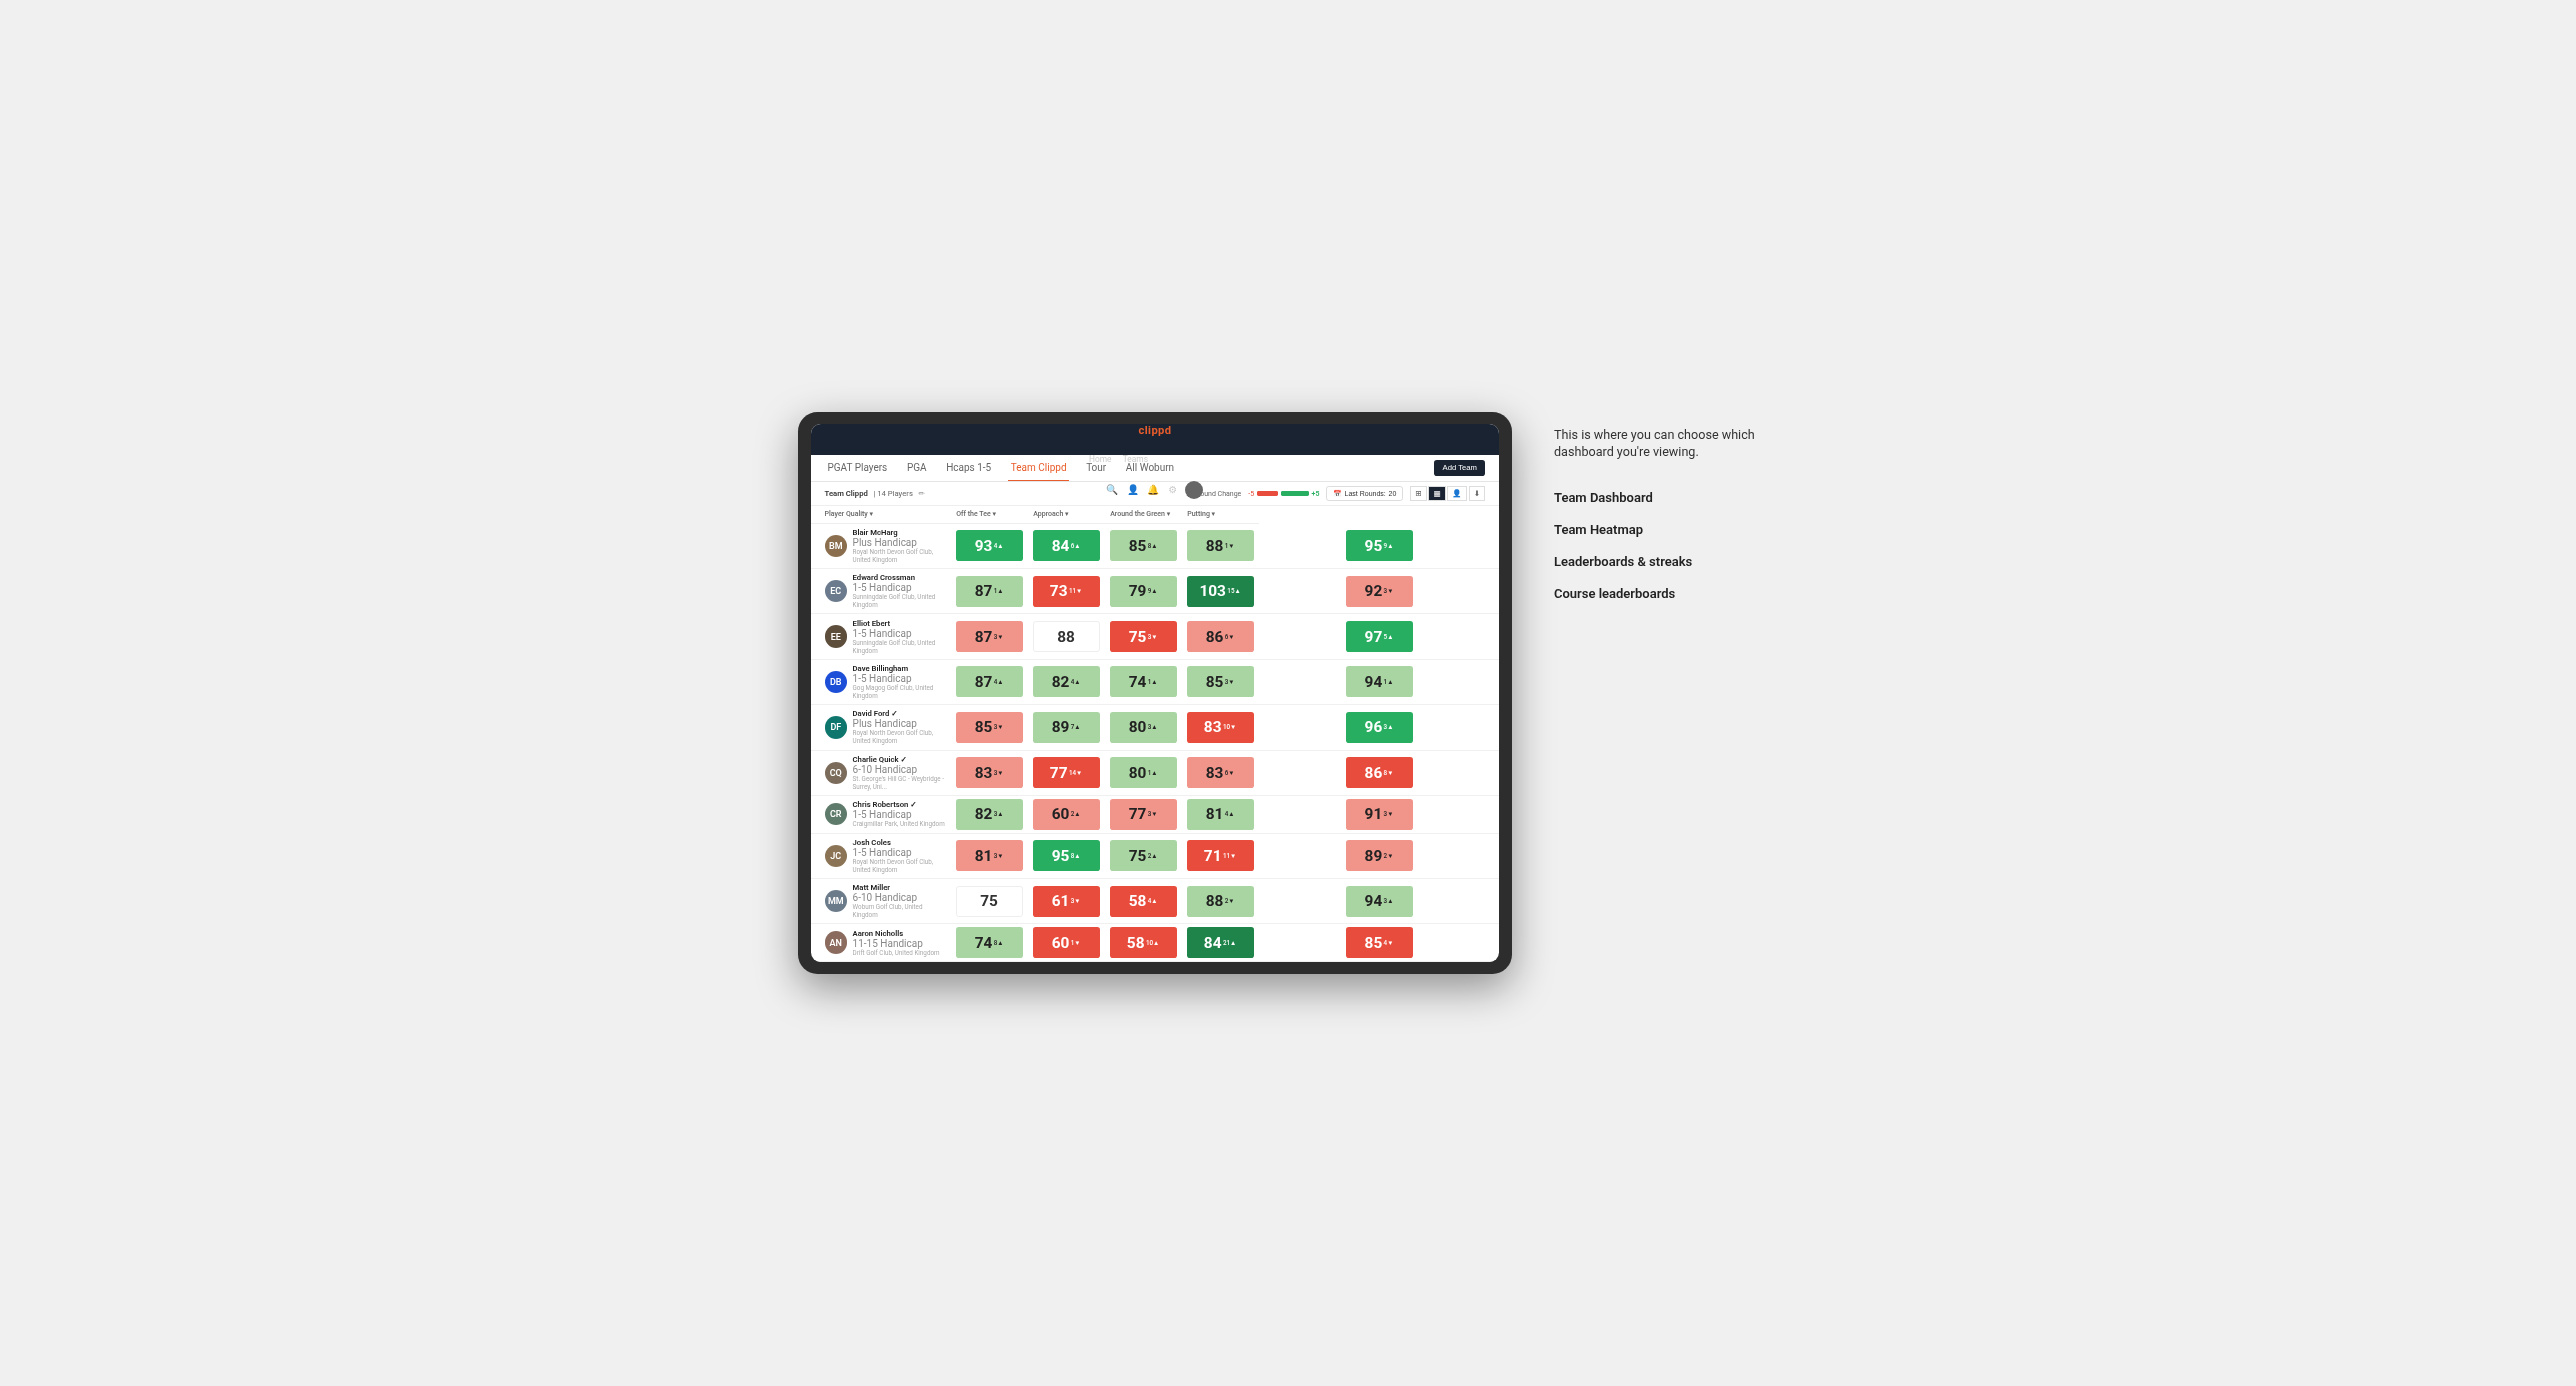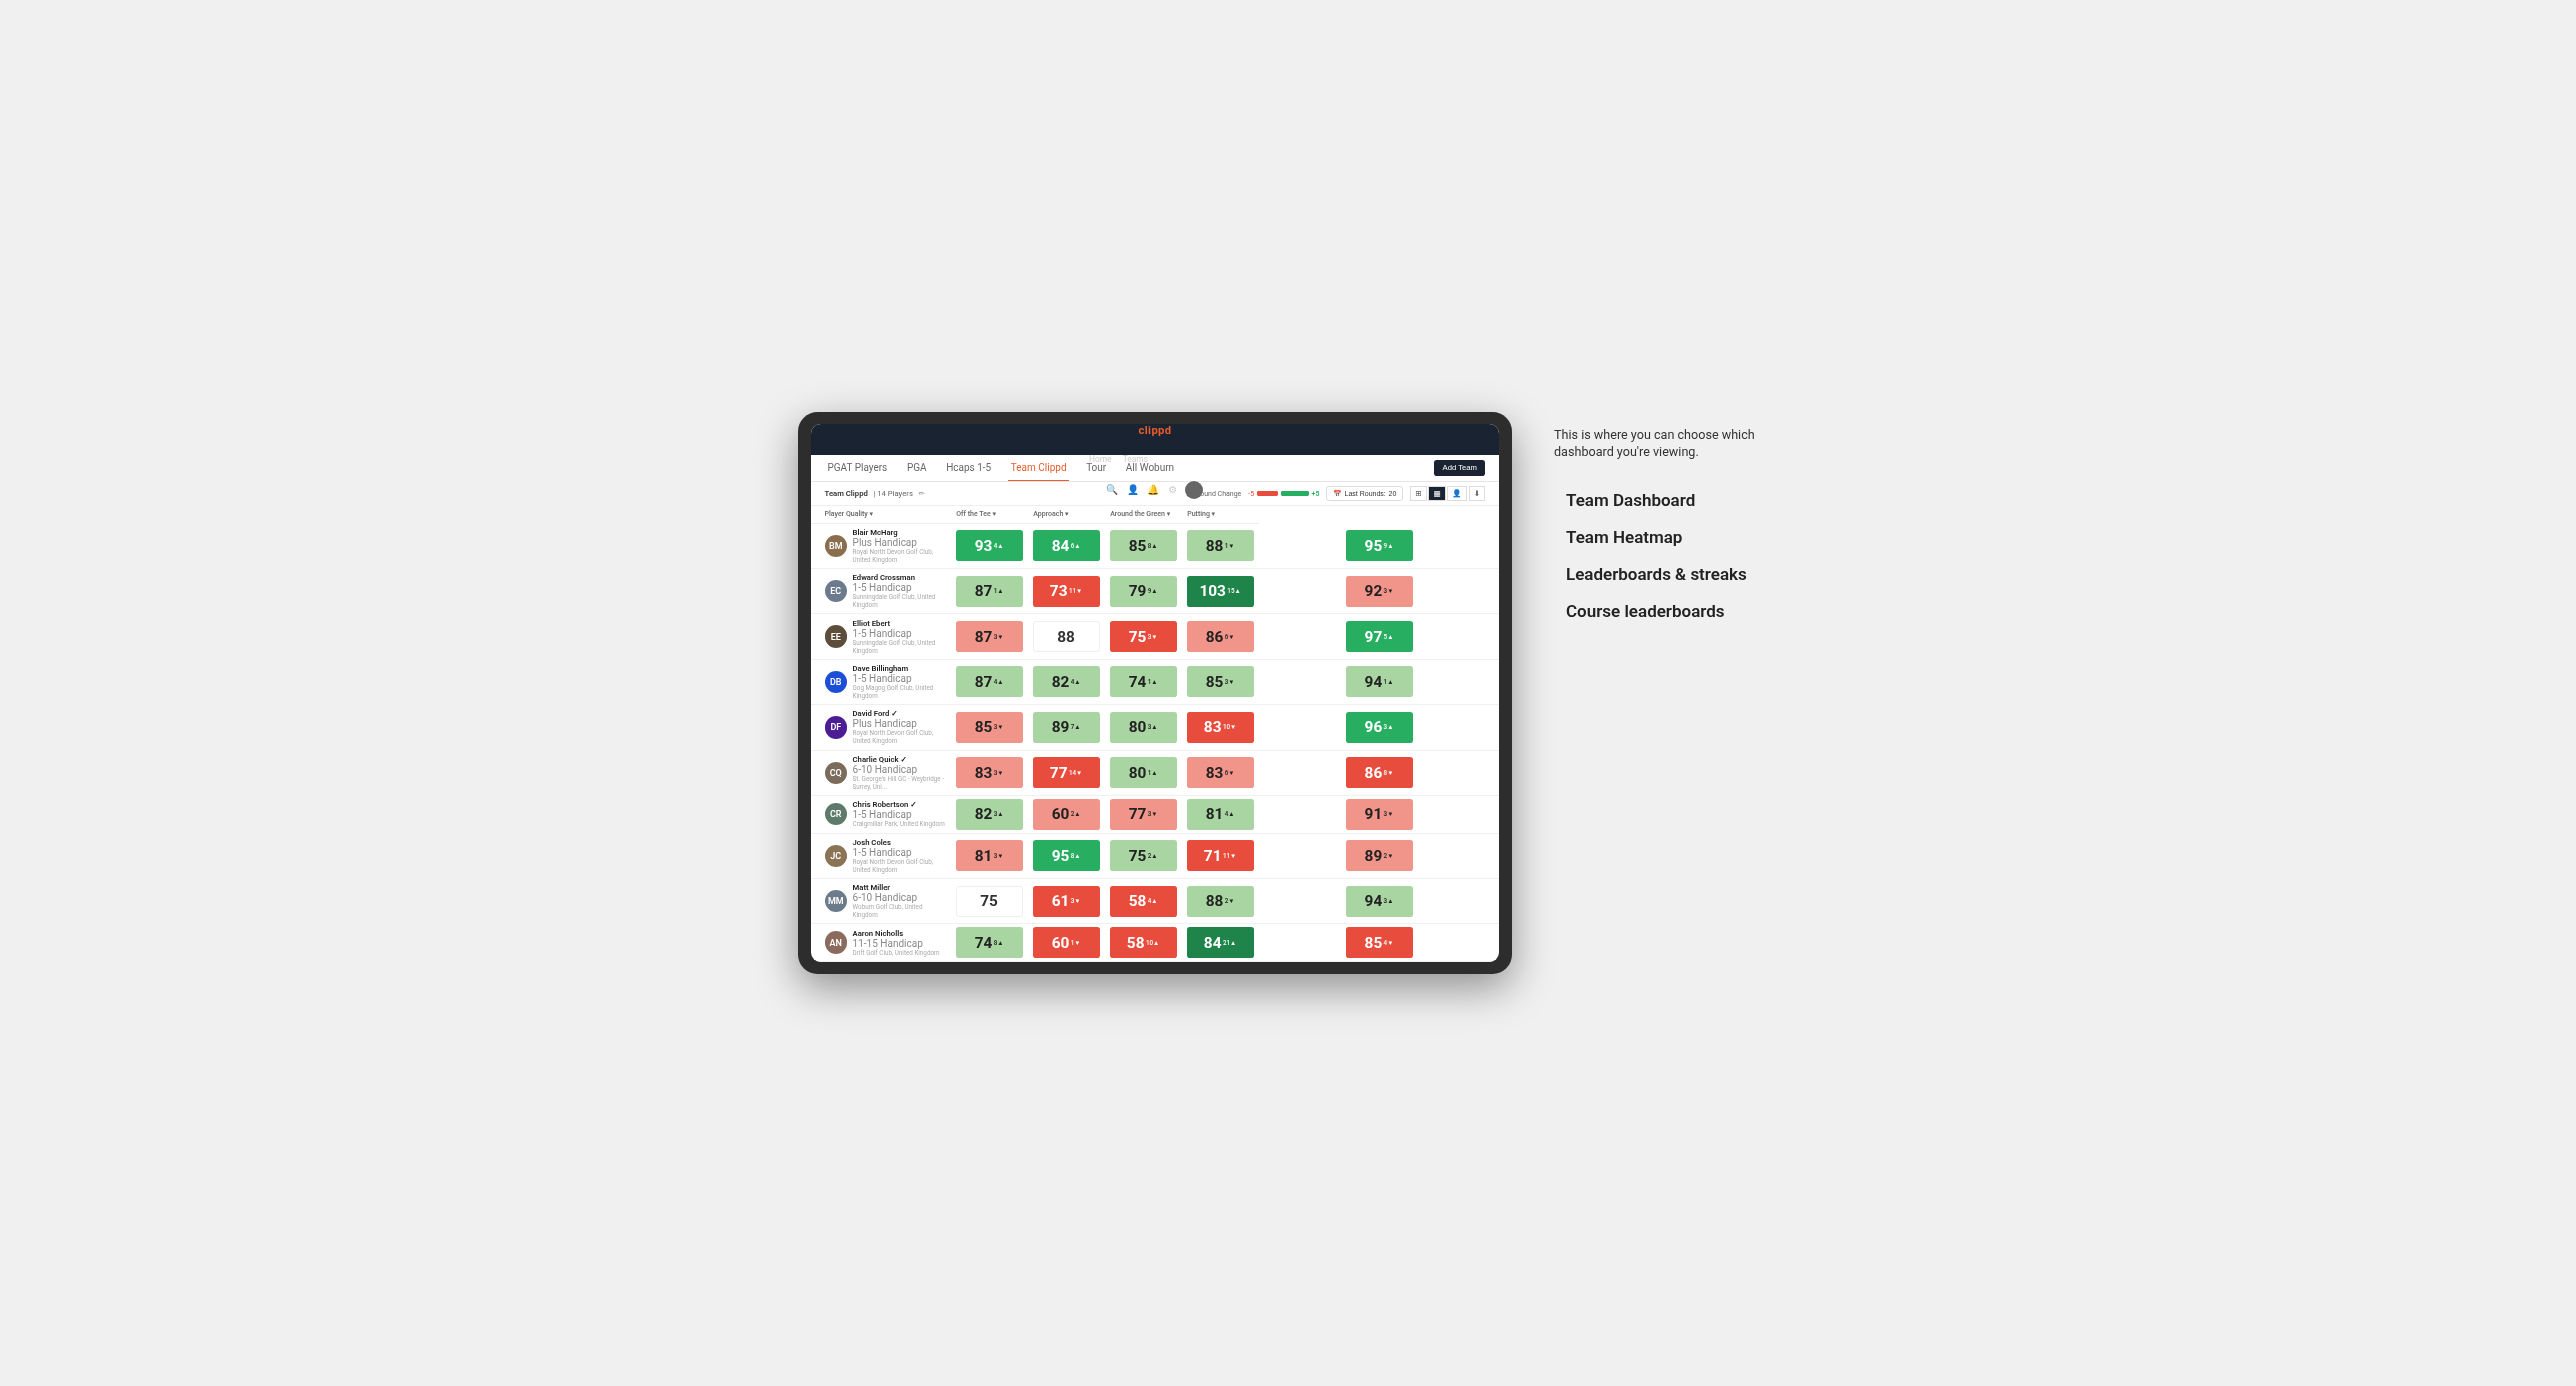--- a/index.html
+++ b/index.html
@@ -355,26 +355,25 @@
     }
 
     .annotation-callout {
       font-size: 12.6px;
       color: #333;
       line-height: 1.4;
       margin-bottom: 21px;
     }
 
     .annotation-item {
-      font-size: 17px;
+      font-size: 13px;
       color: #222;
       font-weight: 600;
       padding: 8.4px 0;
       border-bottom: none;
-      margin-left: 12px;
     }
   </style>
 </head>
 <body>
 
 <div class="page-wrapper">
 
   <div class="tablet-frame">
     <div class="tablet-screen">
 
@@ -567,21 +566,21 @@
                     <span class="score-change">3<span class="arrow-down"></span></span>
                   </div></td>
                 <td class="score-cell"><div class="score-box light-green">
                     <span>94</span>
                     <span class="score-change">1<span class="arrow-up"></span></span>
                   </div></td>
               </tr>
               <tr class="player-row">
                 <td>
                   <div class="player-cell">
-                    <div class="player-avatar" style="background: #4c1d95;">DF</div>
+                    <div class="player-avatar" style="background: #0f766e;">DF</div>
                     <div class="player-info">
                       <div class="player-name">David Ford ✓</div>
                       <div class="player-handicap">Plus Handicap</div>
                       <div class="player-club">Royal North Devon Golf Club, United Kingdom</div>
                     </div>
                   </div>
                 </td>
                 <td class="score-cell"><div class="score-box light-red">
                     <span>85</span>
                     <span class="score-change">3<span class="arrow-down"></span></span>

